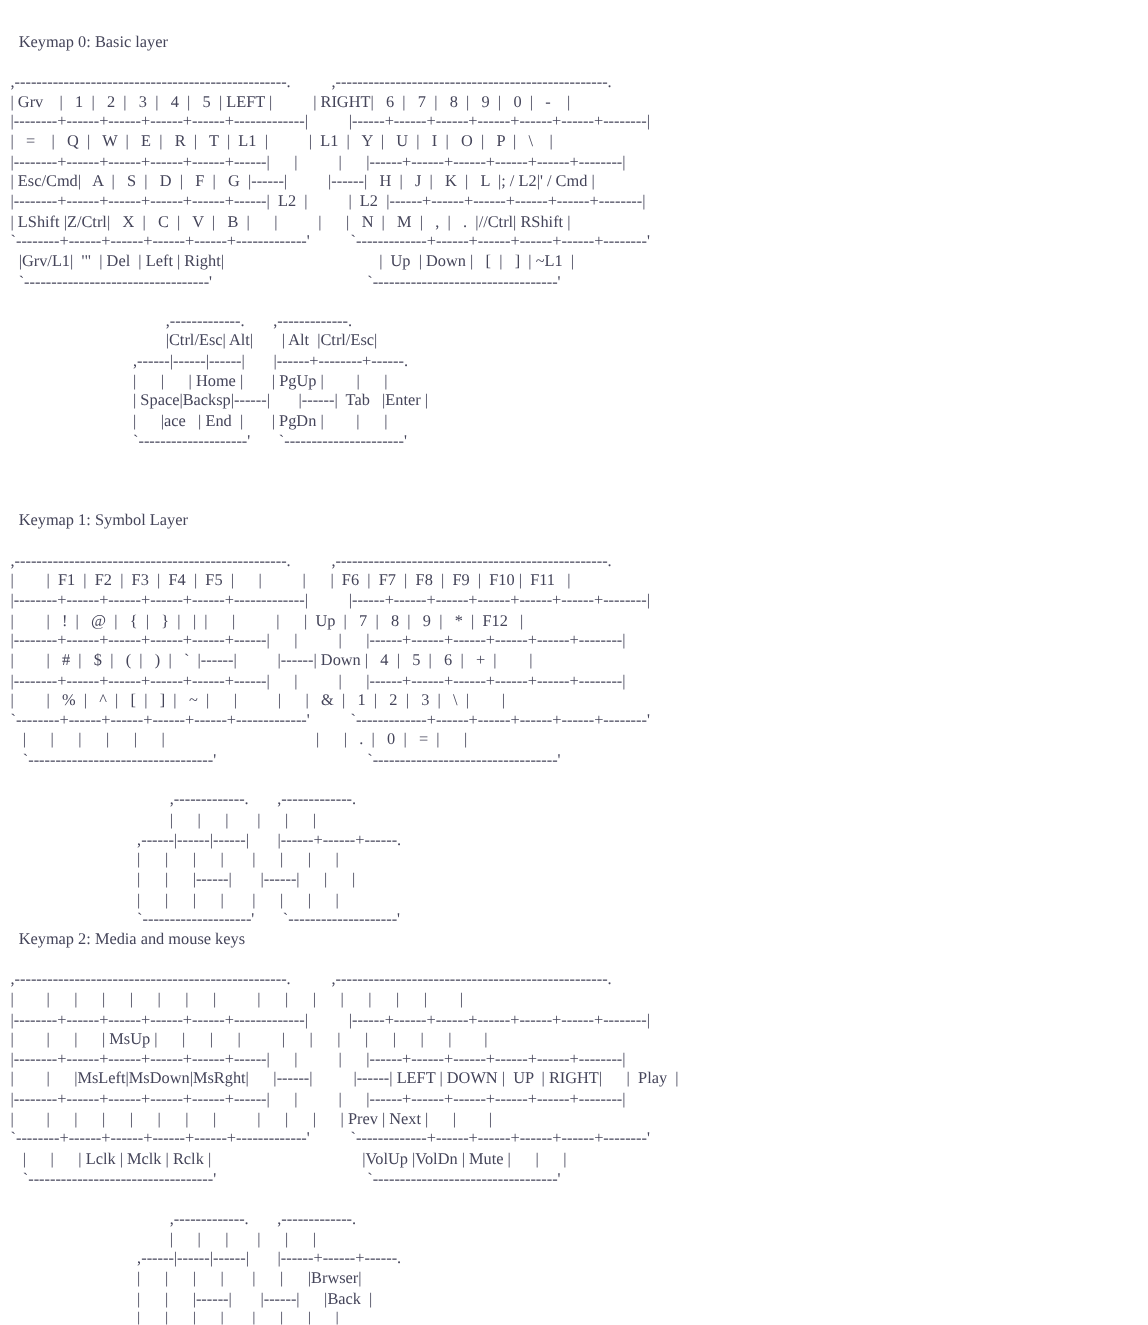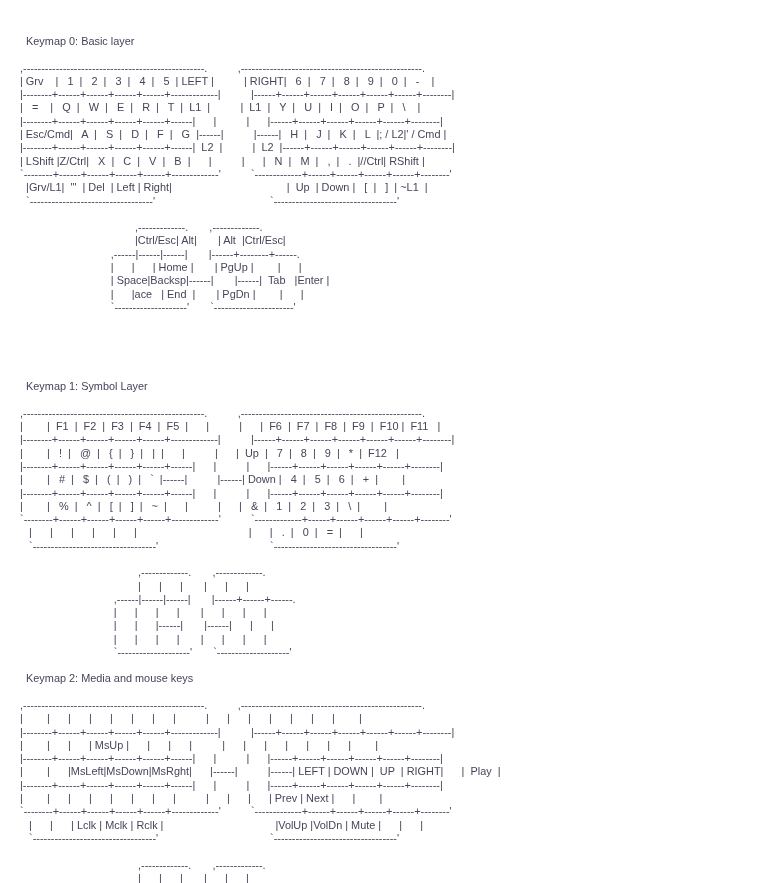--- a/index.html
+++ b/index.html
@@ -7,22 +7,22 @@
     padding: 0;
     background: #ffffff;
     width: 765px;
     height: 883px;
     overflow: hidden;
   }
   .doc {
     padding: 22px 0 0 7px;
   }
   pre.keymap-art {
-    margin: 13px;
-    font-family: Liberation Sans, sans-serif;
+    margin: 0;
+    font-family: Liberation Serif, serif;
     font-size: 10.9px;
     line-height: 13.3px;
     color: #45455a;
     white-space: pre;
     letter-spacing: 0;
   }
   .block-gap {
     height: 39.9px; 
   }
 </style>

